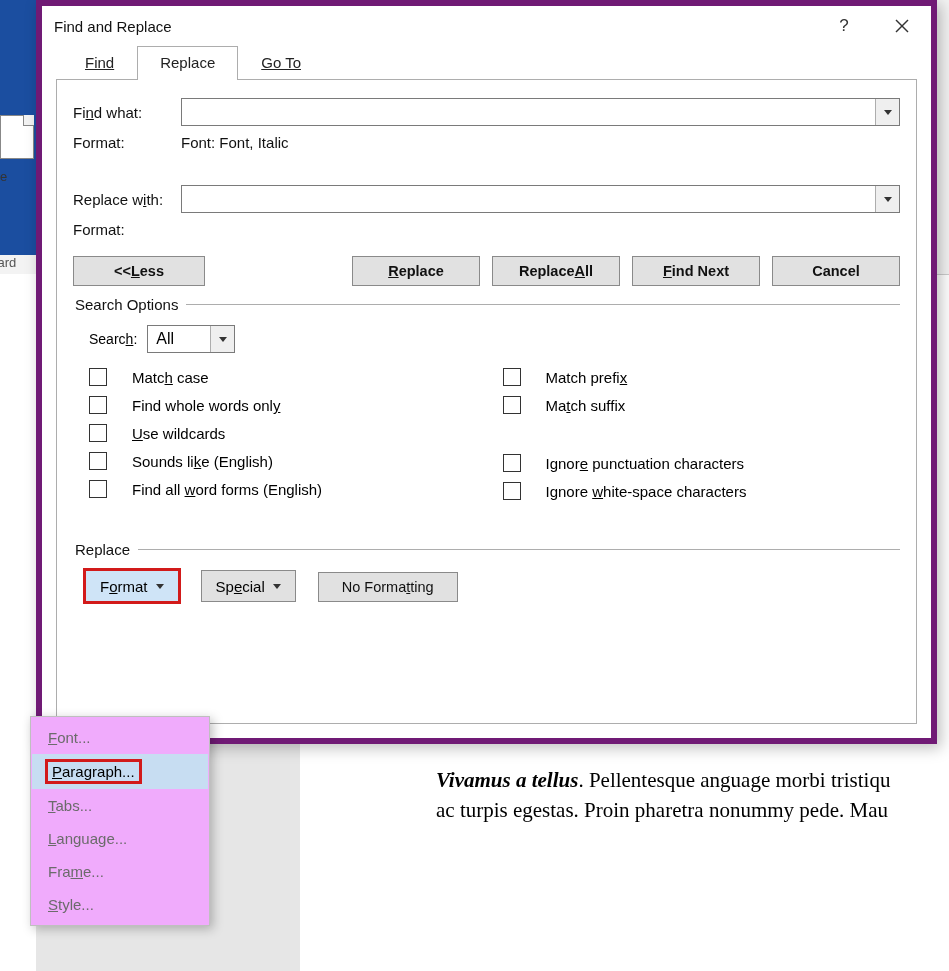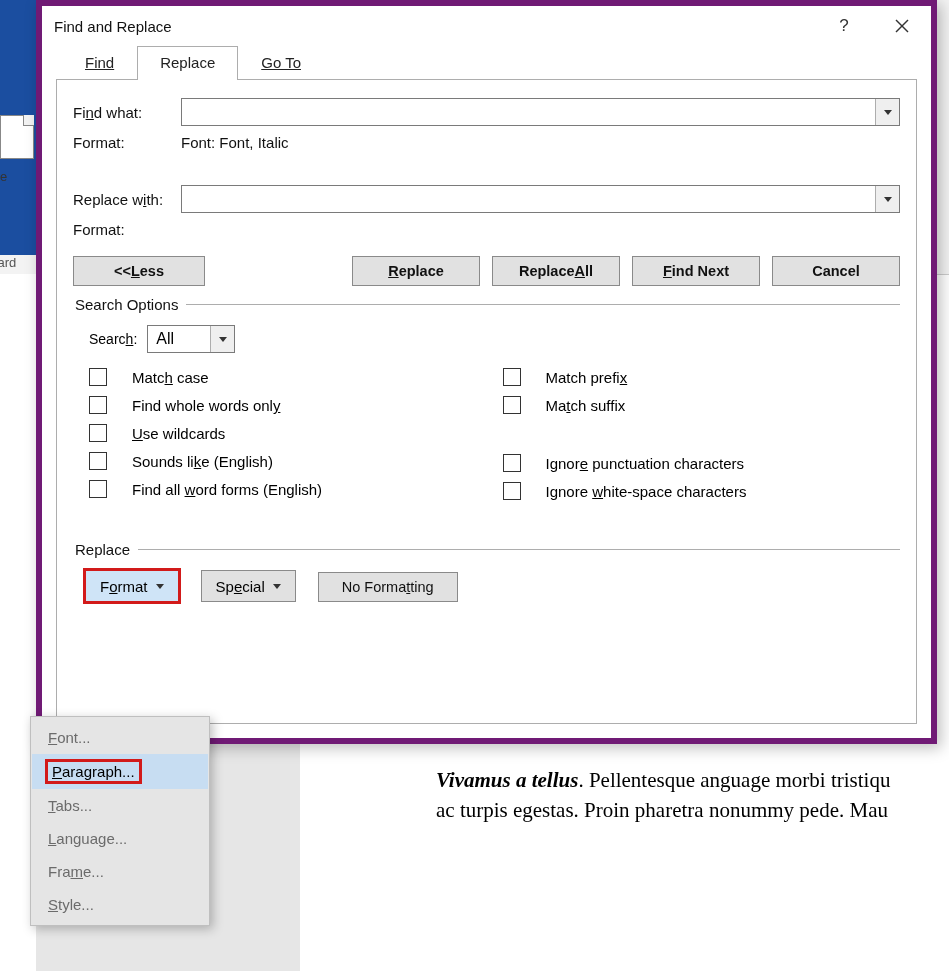--- a/index.html
+++ b/index.html
@@ -195,21 +195,21 @@
   }
   .small-caret { width:0;height:0;border-left:4px solid transparent;border-right:4px solid transparent;border-top:5px solid #333;}
   .u { text-decoration: underline; }
 
   
   .menu {
     position:absolute;
     left:30px;
     top:716px;
     width:180px;
-    background:#e5e5e5;
+    background:#f0abfc;
     border:1px solid #bfbfbf;
     box-shadow: 3px 3px 10px rgba(0,0,0,.25);
     z-index:20;
     padding:4px 1px;
   }
   .menu-item {
     padding:8px 16px;
     font-size:15px;
     color:#6b6b6b;
   }

